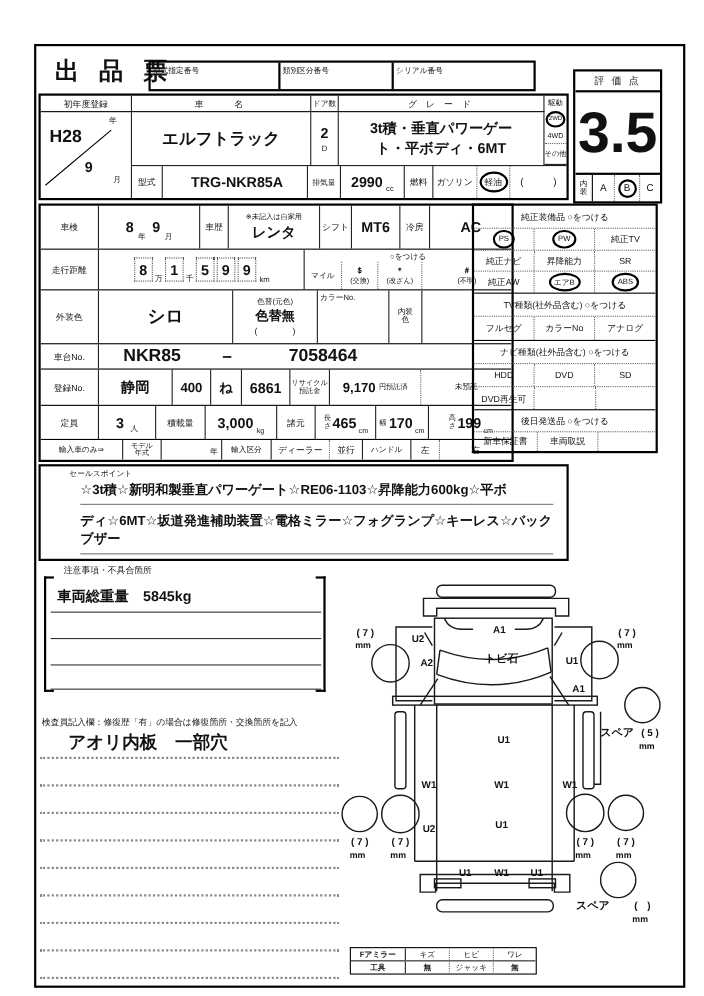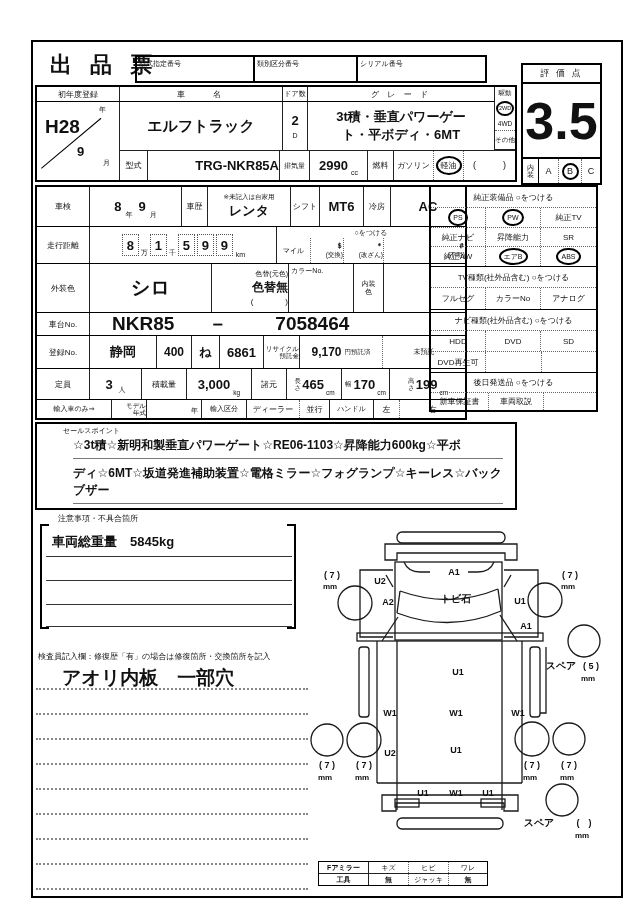--- a/index.html
+++ b/index.html
@@ -9,28 +9,28 @@
   .bb{border:2px solid #000}
   .flex{display:flex}
   .c{display:flex;align-items:center;justify-content:center;box-sizing:border-box;overflow:hidden;text-align:center}
   .col{display:flex;flex-direction:column;box-sizing:border-box;overflow:hidden}
   .cs{border-right:1px solid #222}
   .cd{border-right:1px dotted #666}
   .sb{border-bottom:1.5px solid #000}
   .db{border-bottom:1px dotted #666}
   .t6{font-size:6.5px}.t7{font-size:7px}.t8{font-size:8px}.t9{font-size:9px}
   .bld{font-weight:bold}
-  .v12{font-size:12px;font-weight:bold}.v13{font-size:13px;font-weight:bold}.v14{font-size:19px;font-weight:bold}
+  .v12{font-size:12px;font-weight:bold}.v13{font-size:13px;font-weight:bold}.v14{font-size:16px;font-weight:bold}
   .ring{display:inline-flex;align-items:center;justify-content:center;border:2px solid #000;
         border-radius:50%;min-width:17px;height:17px;padding:0 3px;box-sizing:border-box}
   .odobox{border:1.5px dotted #555;width:17px;height:22px;display:inline-flex;align-items:center;
           justify-content:center;font-weight:bold;font-size:13px;margin:0 1px;box-sizing:border-box}
   .uline{position:absolute;border-top:1.5px solid #333;height:0}
   .dotline{position:absolute;left:36px;width:272px;border-top:2px dotted #888;height:0}
-  .lblc{display:flex;align-items:flex-end;justify-content:center;text-align:center}
+  .lblc{display:flex;align-items:center;justify-content:center;text-align:center}
   svg text{font-family:"Liberation Sans","DejaVu Sans",sans-serif}
 </style>
 </head>
 <body>
 
 <div class="sheet">
 
   <div class="abs" style="left:31px;top:40px;width:592px;height:858px;border:2px solid #000"></div>
 
   <div class="abs bld" style="left:50px;top:50px;font-size:22px;letter-spacing:6px">出 品 票</div>
@@ -91,21 +91,21 @@
       <div class="c t6" style="height:12px">駆動</div>
       <div class="c" style="height:18px">
         <span class="ring" style="font-size:5.5px;min-width:15px;height:15px;padding:0 1px">2WD</span>
         </div>
       <div class="c t6 db" style="height:14px">4WD</div>
       <div class="c t6" style="flex:1">その他</div>
     </div>
 
     <div class="abs flex" style="left:83px;top:63px;width:395px;height:30px;border-top:1px solid #222">
       <div class="c t8 cs" style="width:28px">型式</div>
-      <div class="c cs" style="width:132px;justify-content:flex-end;padding-left:4px">
+      <div class="c cs" style="width:132px;justify-content:center;padding-left:4px">
         <span class="v13">TRG-NKR85A</span>
         </div>
       <div class="c t7 cs" style="width:30px">排気量</div>
       <div class="c cs" style="width:58px">
         <span class="v13">2990</span>
         <span class="t7" style="align-self:flex-end;margin:0 0 4px 3px">cc</span>
         </div>
       <div class="c t8 cs" style="width:26px">燃料</div>
       <div class="c t8 cd" style="width:40px">ガソリン</div>
       <div class="c cd" style="width:30px">

